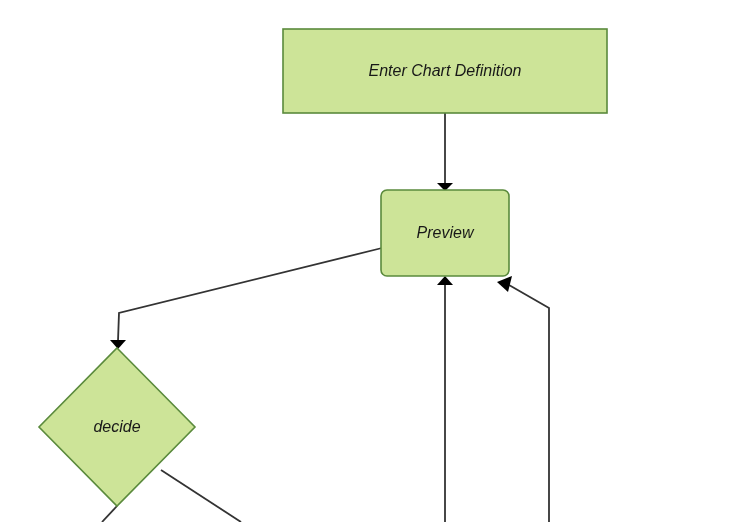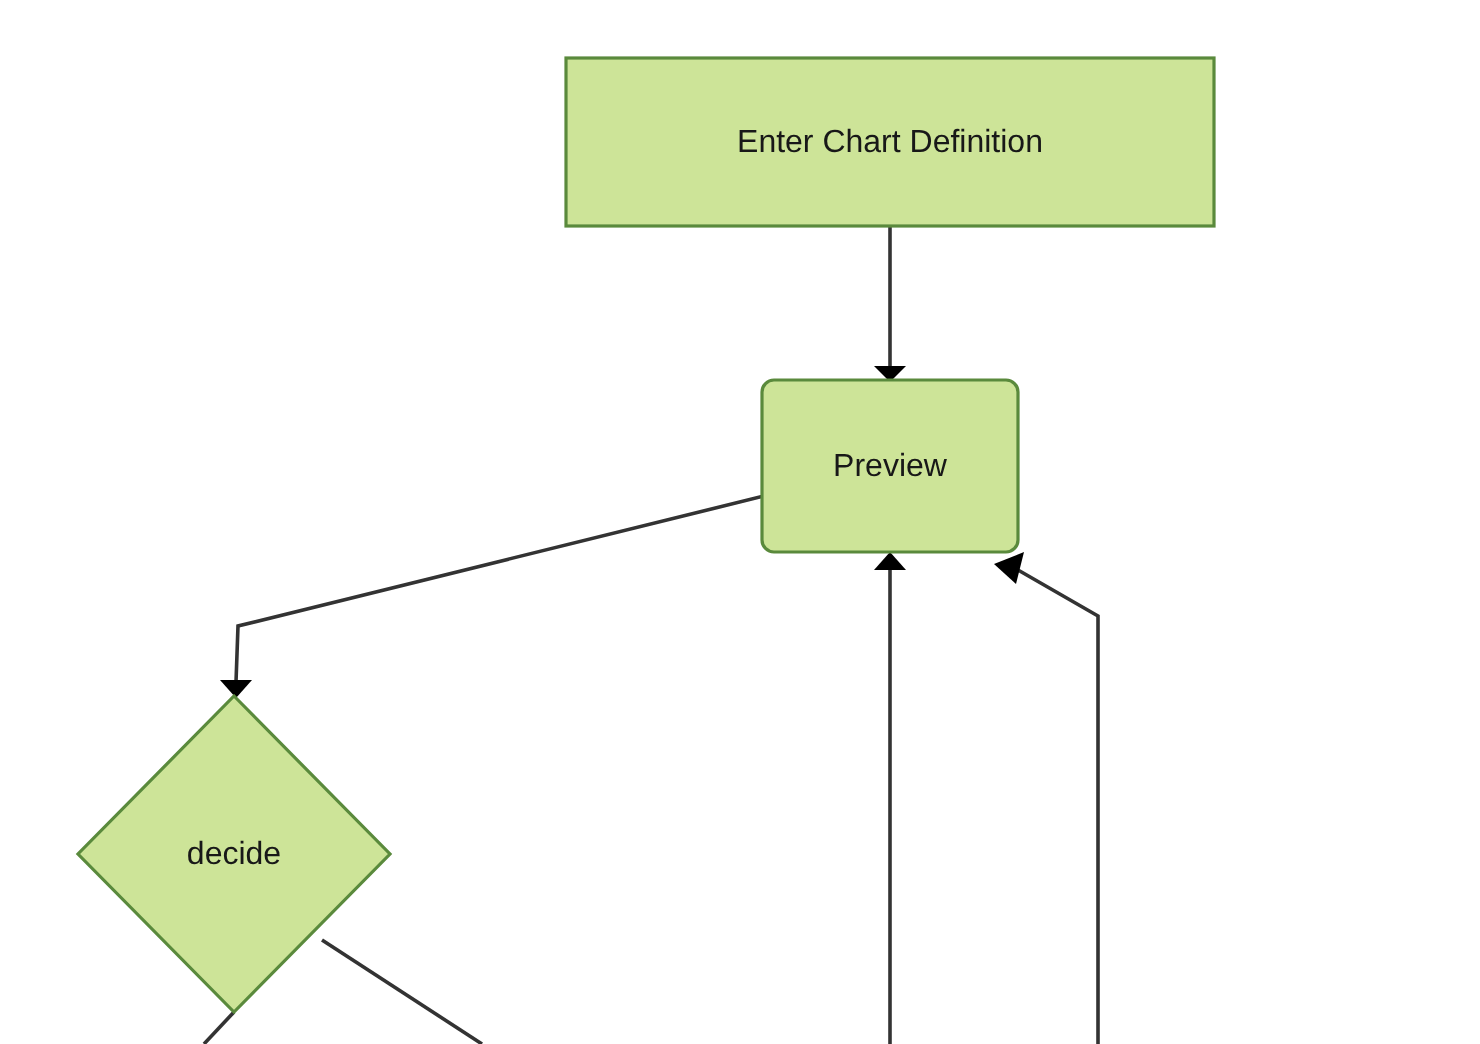--- a/index.html
+++ b/index.html
@@ -9,20 +9,21 @@
   }
   body {
     font-family: "Liberation Sans", sans-serif;
   }
   #diagram-root {
     position: relative;
     width: 740px;
     height: 522px;
     background: #ffffff;
     overflow: hidden;
+    font-style: italic;
   }
   #flow-svg {
     position: absolute;
     top: 0;
     left: 0;
     width: 740px;
     height: 522px;
     display: block;
   }
   .node-shape {

